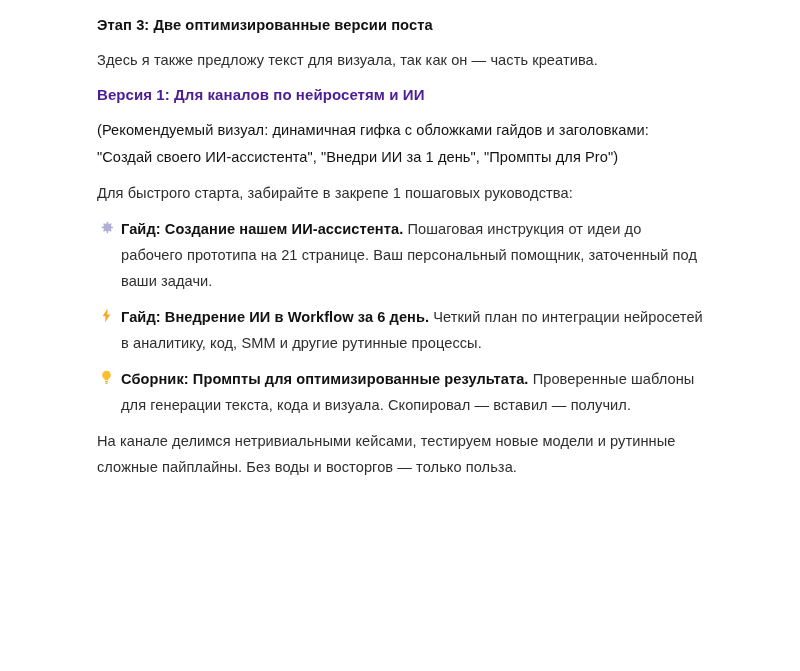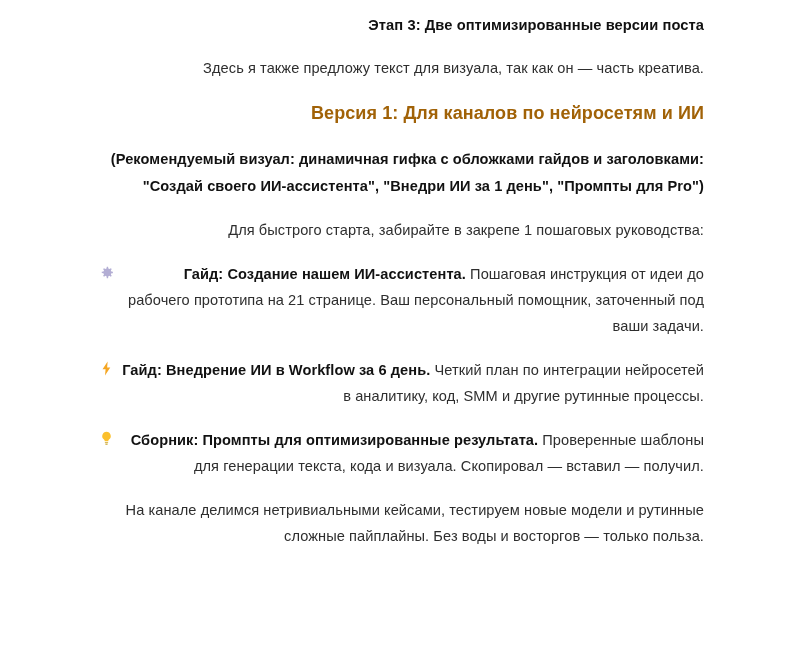--- a/index.html
+++ b/index.html
@@ -22,39 +22,38 @@
     height: 671px;
     padding: 14px 96px 0 97px;
     background: #ffffff;
   }
   .block {
     margin: 0;
     font-size: 14.6px;
     line-height: 1.78;
     color: #2b2b2b;
     letter-spacing: 0.005em;
-    text-align: right;
   }
   .block + .block {
-    margin-top: 18px;
+    margin-top: 10px;
   }
   .heading {
     font-weight: bold;
     color: #111111;
     font-size: 14.7px;
     line-height: 1.6;
   }
   .subheading {
     font-weight: bold;
-    color: #a16207;
-    font-size: 18px;
+    color: #4c1d95;
+    font-size: 15px;
     line-height: 1.6;
   }
   .visual-note {
-    font-weight: bold;
+    font-weight: normal;
     color: #121212;
     font-size: 14.6px;
     line-height: 1.85;
   }
   .hook {
     font-weight: bold;
     color: #121212;
     font-size: 14.6px;
     line-height: 1.6;
   }

